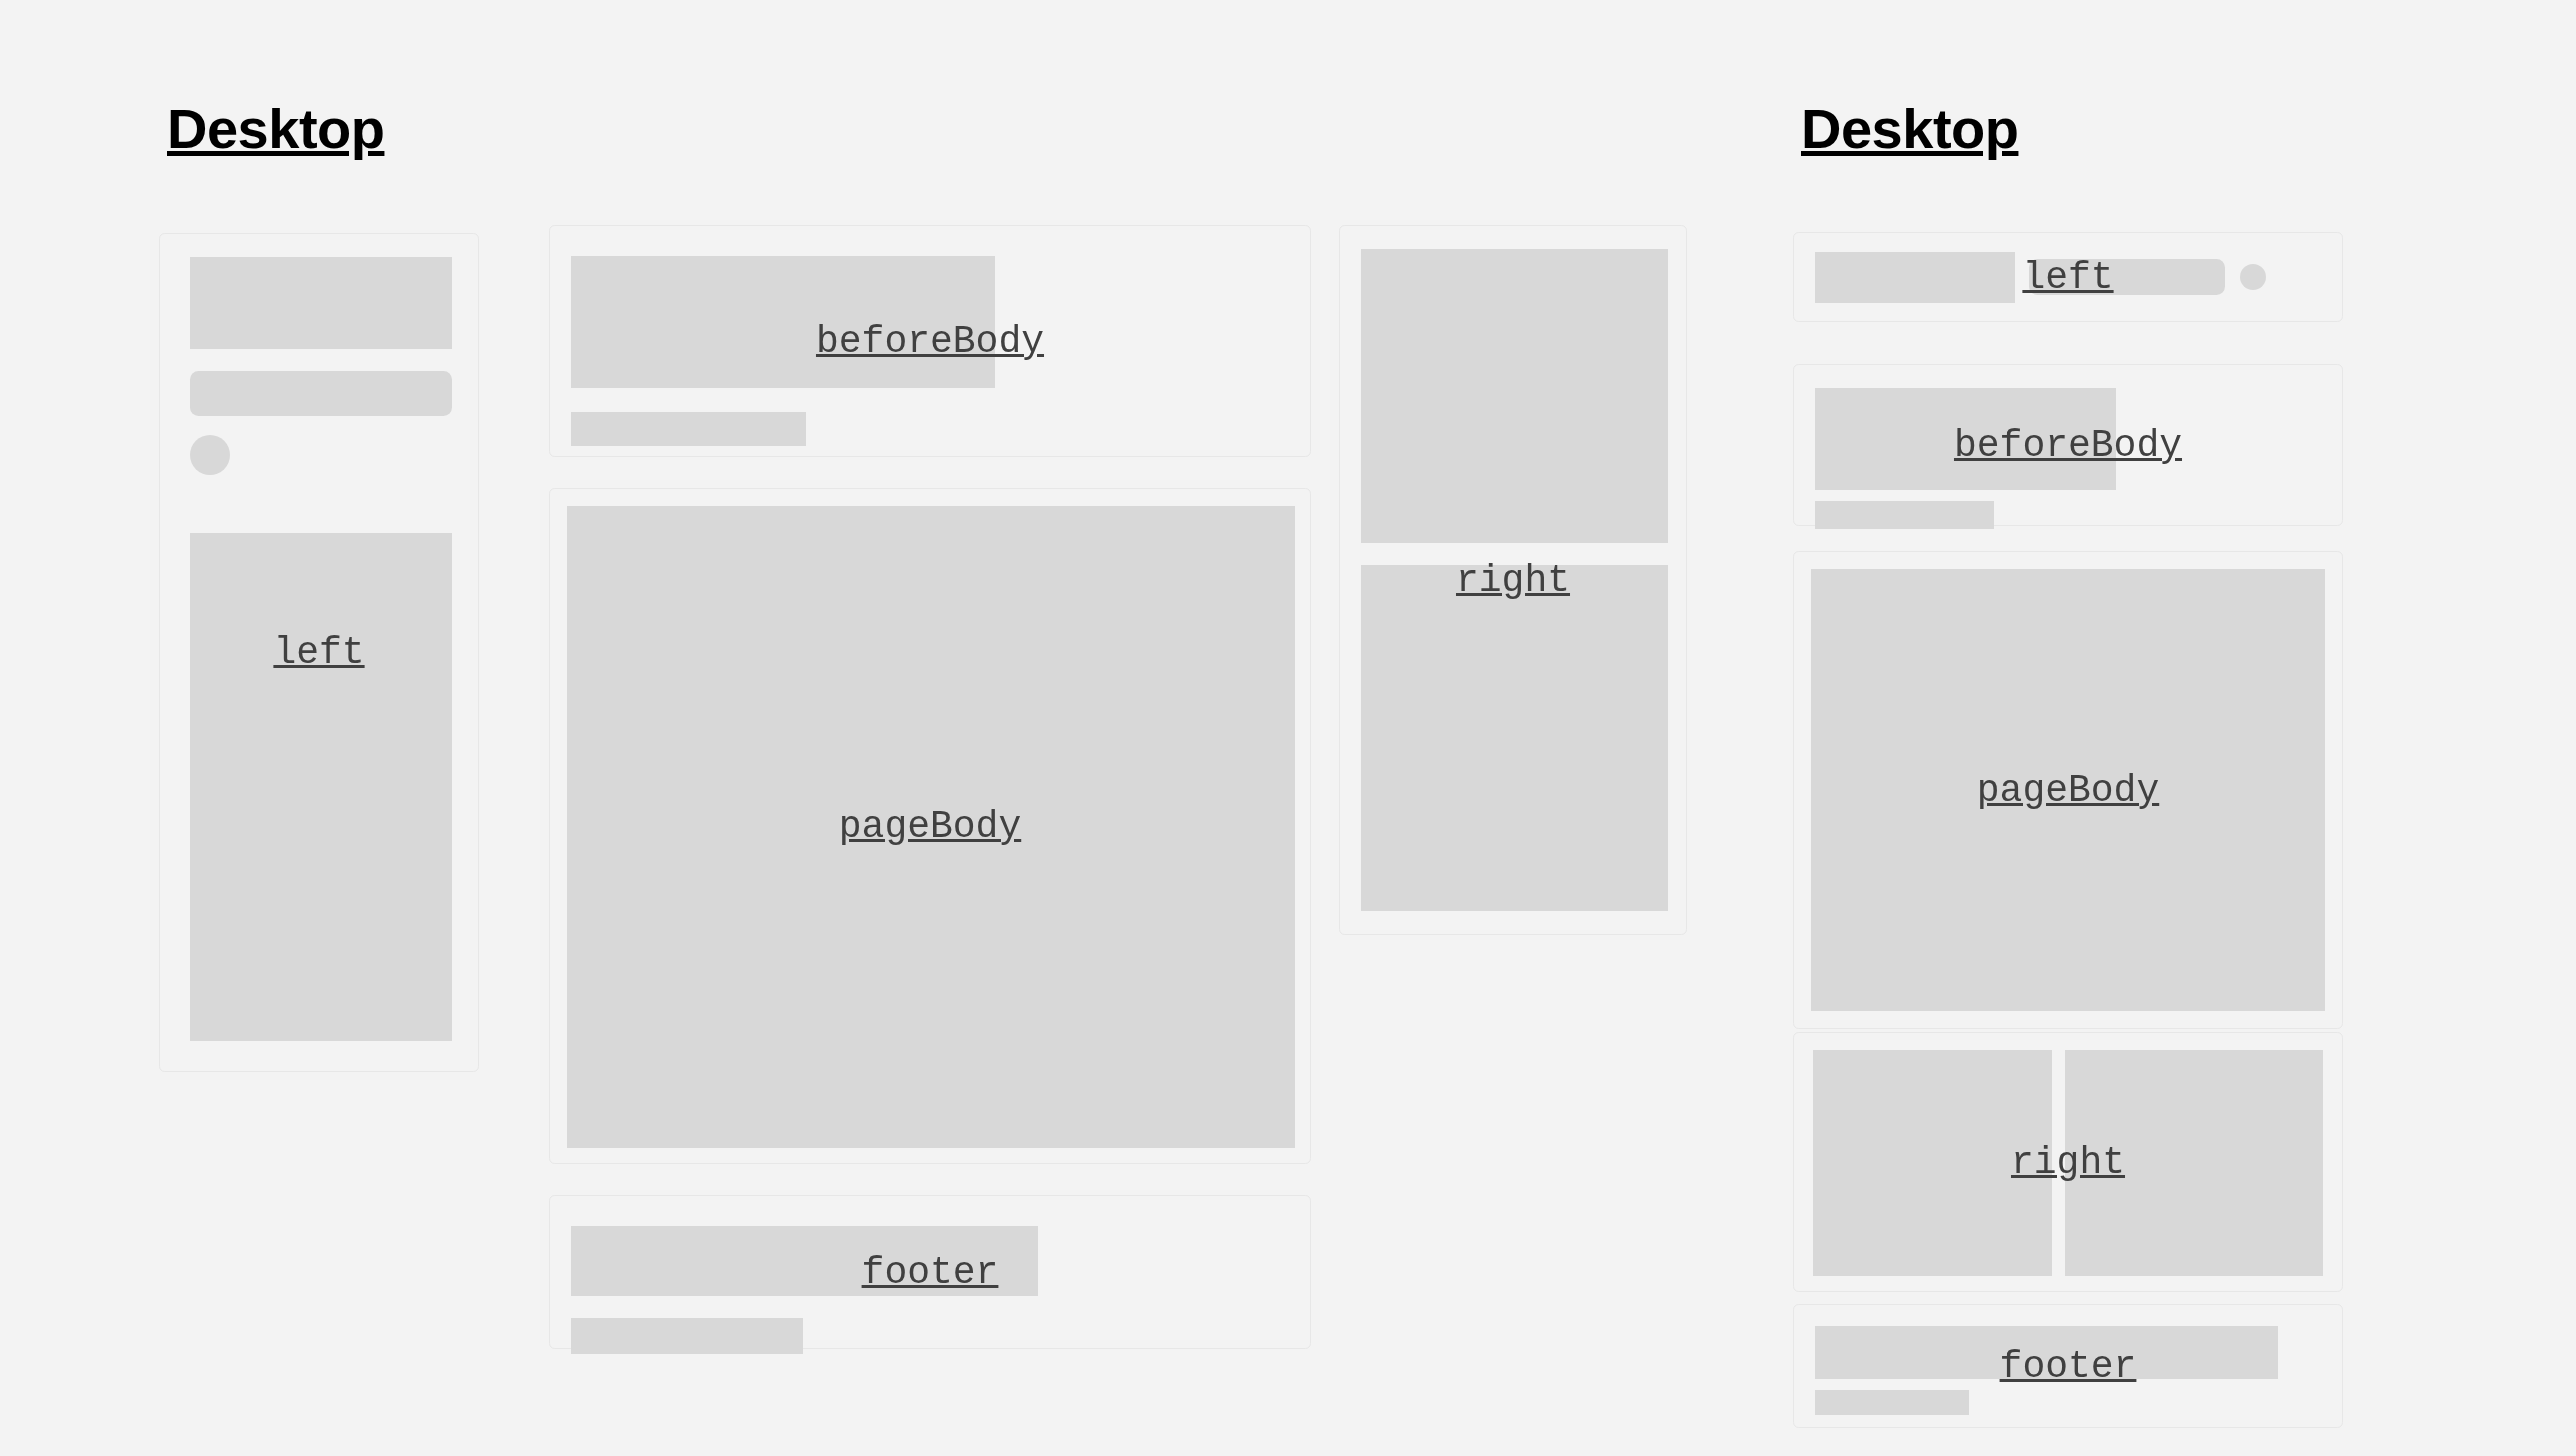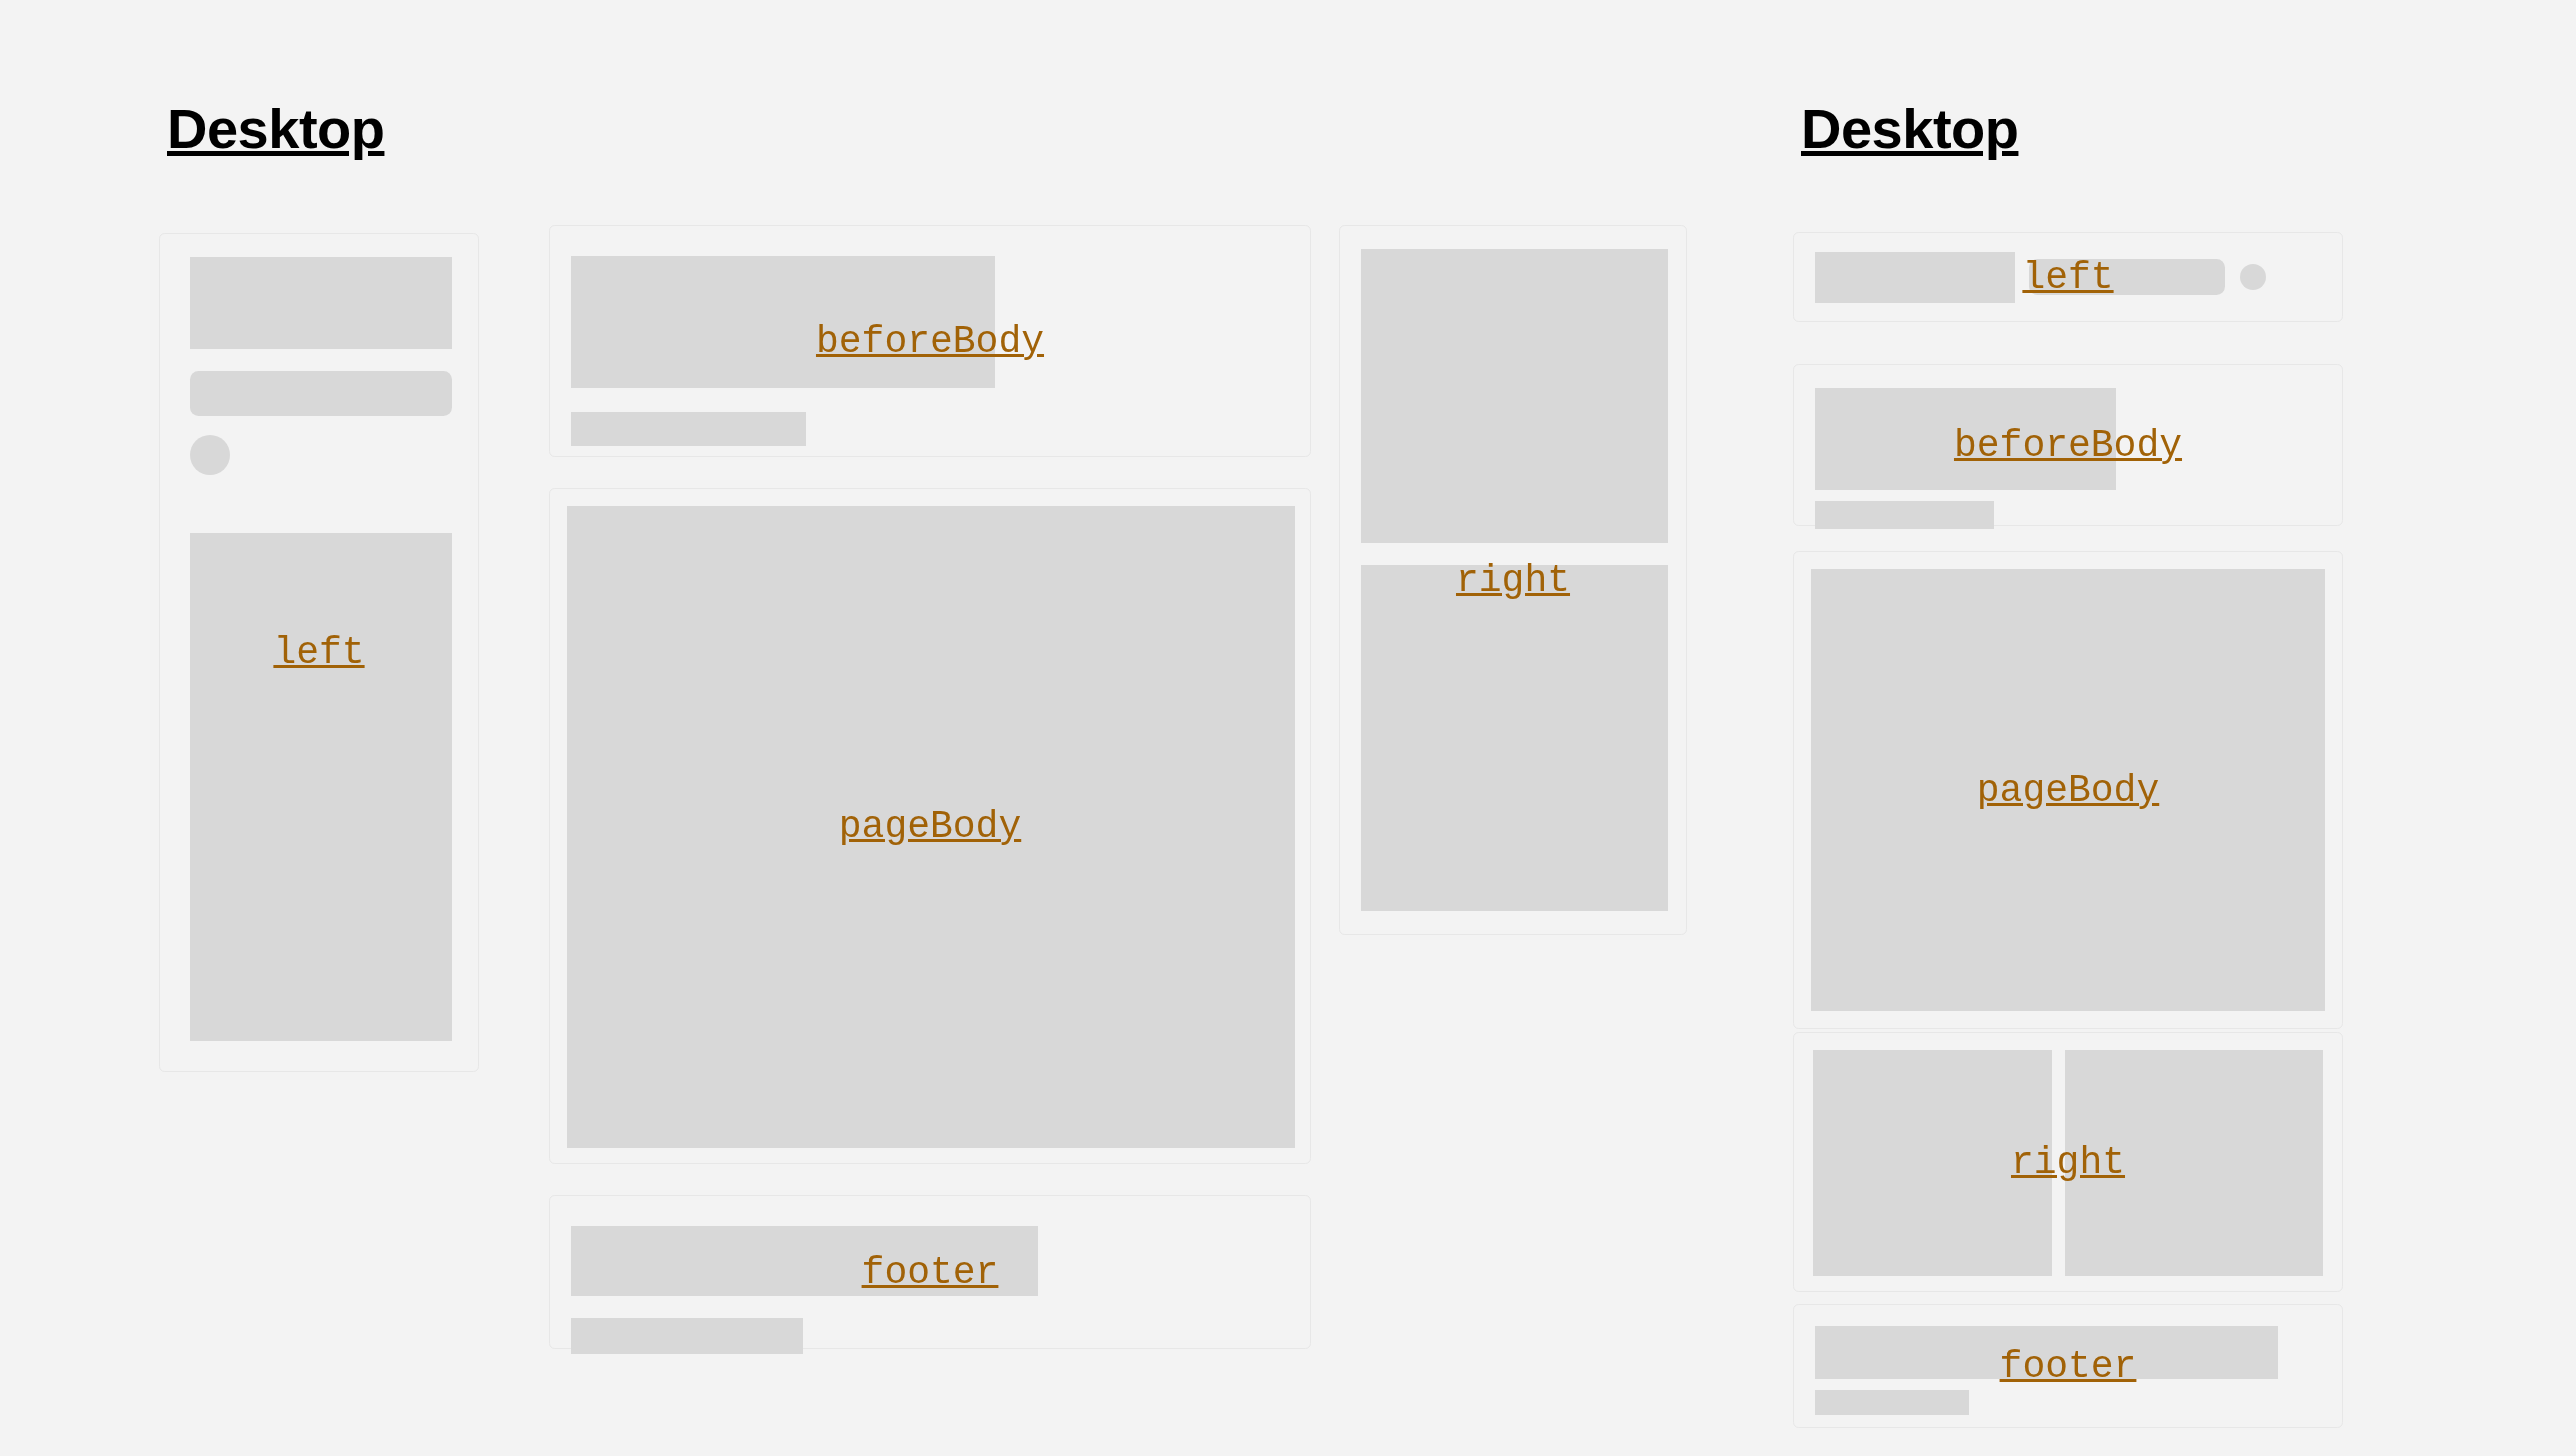--- a/index.html
+++ b/index.html
@@ -46,21 +46,21 @@
     position: absolute;
     background: #d8d8d8;
   }
   .blk.rounded { border-radius: 8.5px; }
   .blk.circle  { border-radius: 50%; }
 
   
   .slot-label {
     position: absolute;
     font-family: "Liberation Mono", "DejaVu Sans Mono", monospace;
-    color: #a16207;
+    color: #404040;
     white-space: nowrap;
     display: flex;
     align-items: center;
     justify-content: center;
     pointer-events: none;
     z-index: 5;
   }
 
   
   #d-left-panel { left: 143px; top: 217px; width: 320px; height: 839px; }

